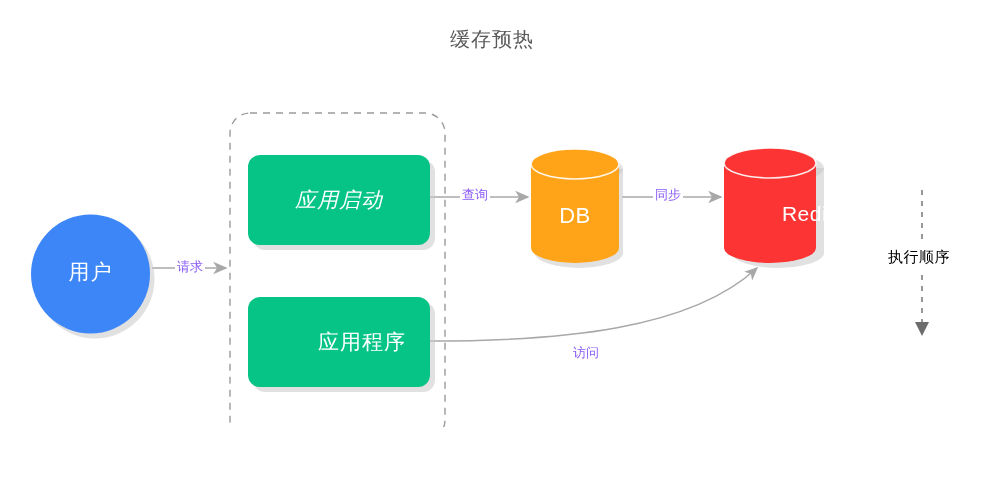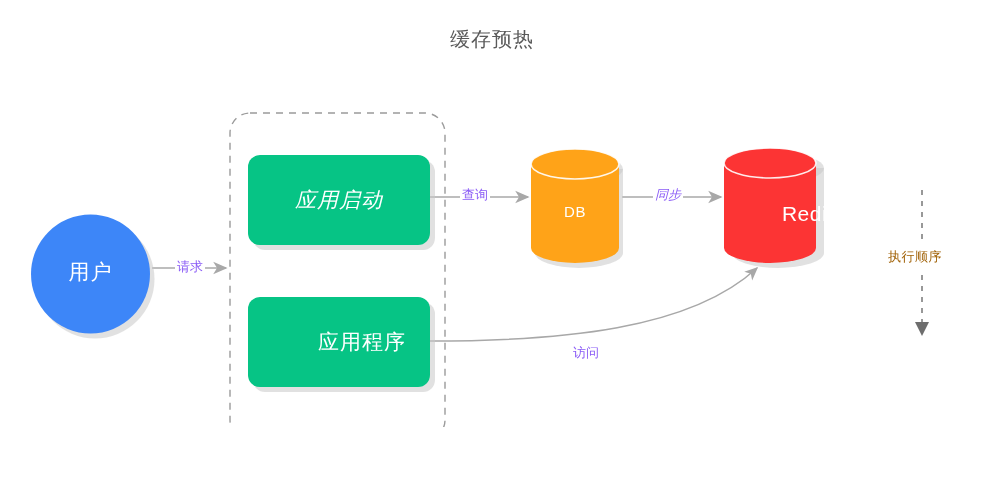--- a/index.html
+++ b/index.html
@@ -50,43 +50,43 @@
   .label-box1 {
     left: 248px; top: 186px; width: 182px;
     font-size: 21px; letter-spacing: 1px; font-style: italic;
   }
   .label-box2 {
     left: 248px; top: 328px; width: 182px;
     font-size: 21px; letter-spacing: 1px; margin-left: 23px;
   }
   .label-db {
     left: 531px; top: 203px; width: 88px;
-    font-size: 15px; letter-spacing: 0.5px;
+    font-size: 22px; letter-spacing: 0.5px;
   }
   .label-redis {
     left: 724px; top: 202px; width: 92px;
     font-size: 21px; letter-spacing: 0.5px; padding-left: 40px;
   }
   
   .edge-label {
     position: absolute;
     color: #8b5cf6;
     font-size: 13px;
     white-space: nowrap;
     background: #ffffff;
     padding: 0 2px;
     text-align: center;
   }
   .edge-req   { left: 175px; top: 258px; }
   .edge-query { left: 460px; top: 186px; }
-  .edge-sync  { left: 653px; top: 186px; font-style: italic; }
+  .edge-sync  { left: 653px; top: 186px; }
   .edge-visit { left: 539px; top: 344px; margin-left: 32px; }
   .edge-order {
     left: 886px; top: 248px;
-    color: #a16207; font-size: 13px;
+    color: #000000; font-size: 15px;
     letter-spacing: 0.5px;
   }
 </style>
 </head>
 <body>
 
 <div id="canvas">
 
   <div class="diagram-title">缓存预热</div>
 

